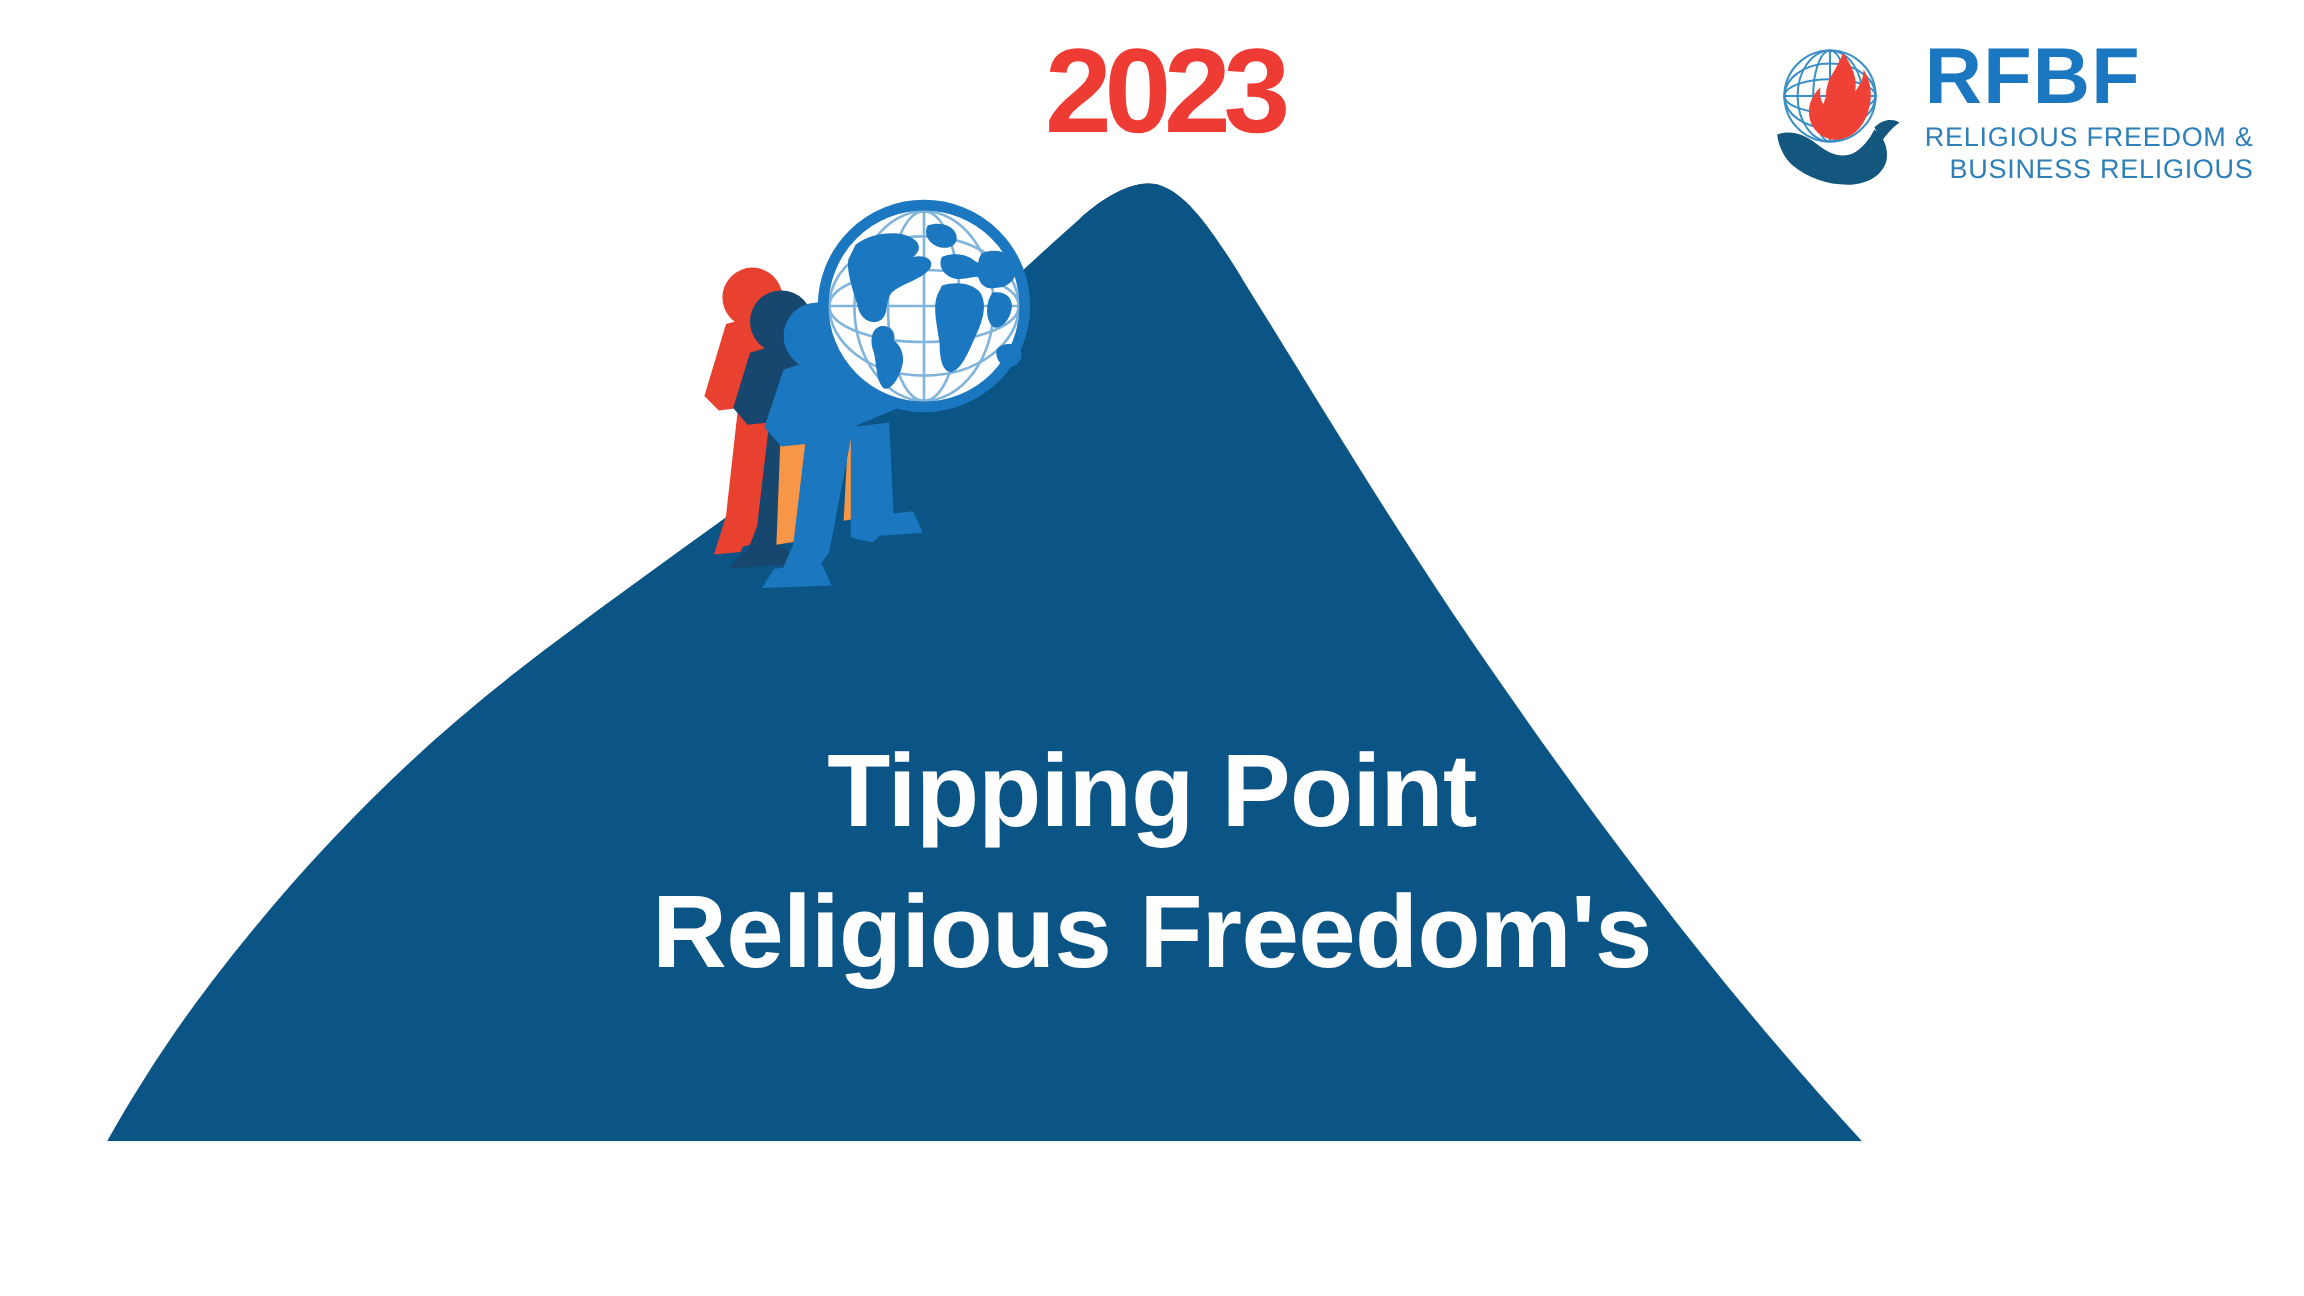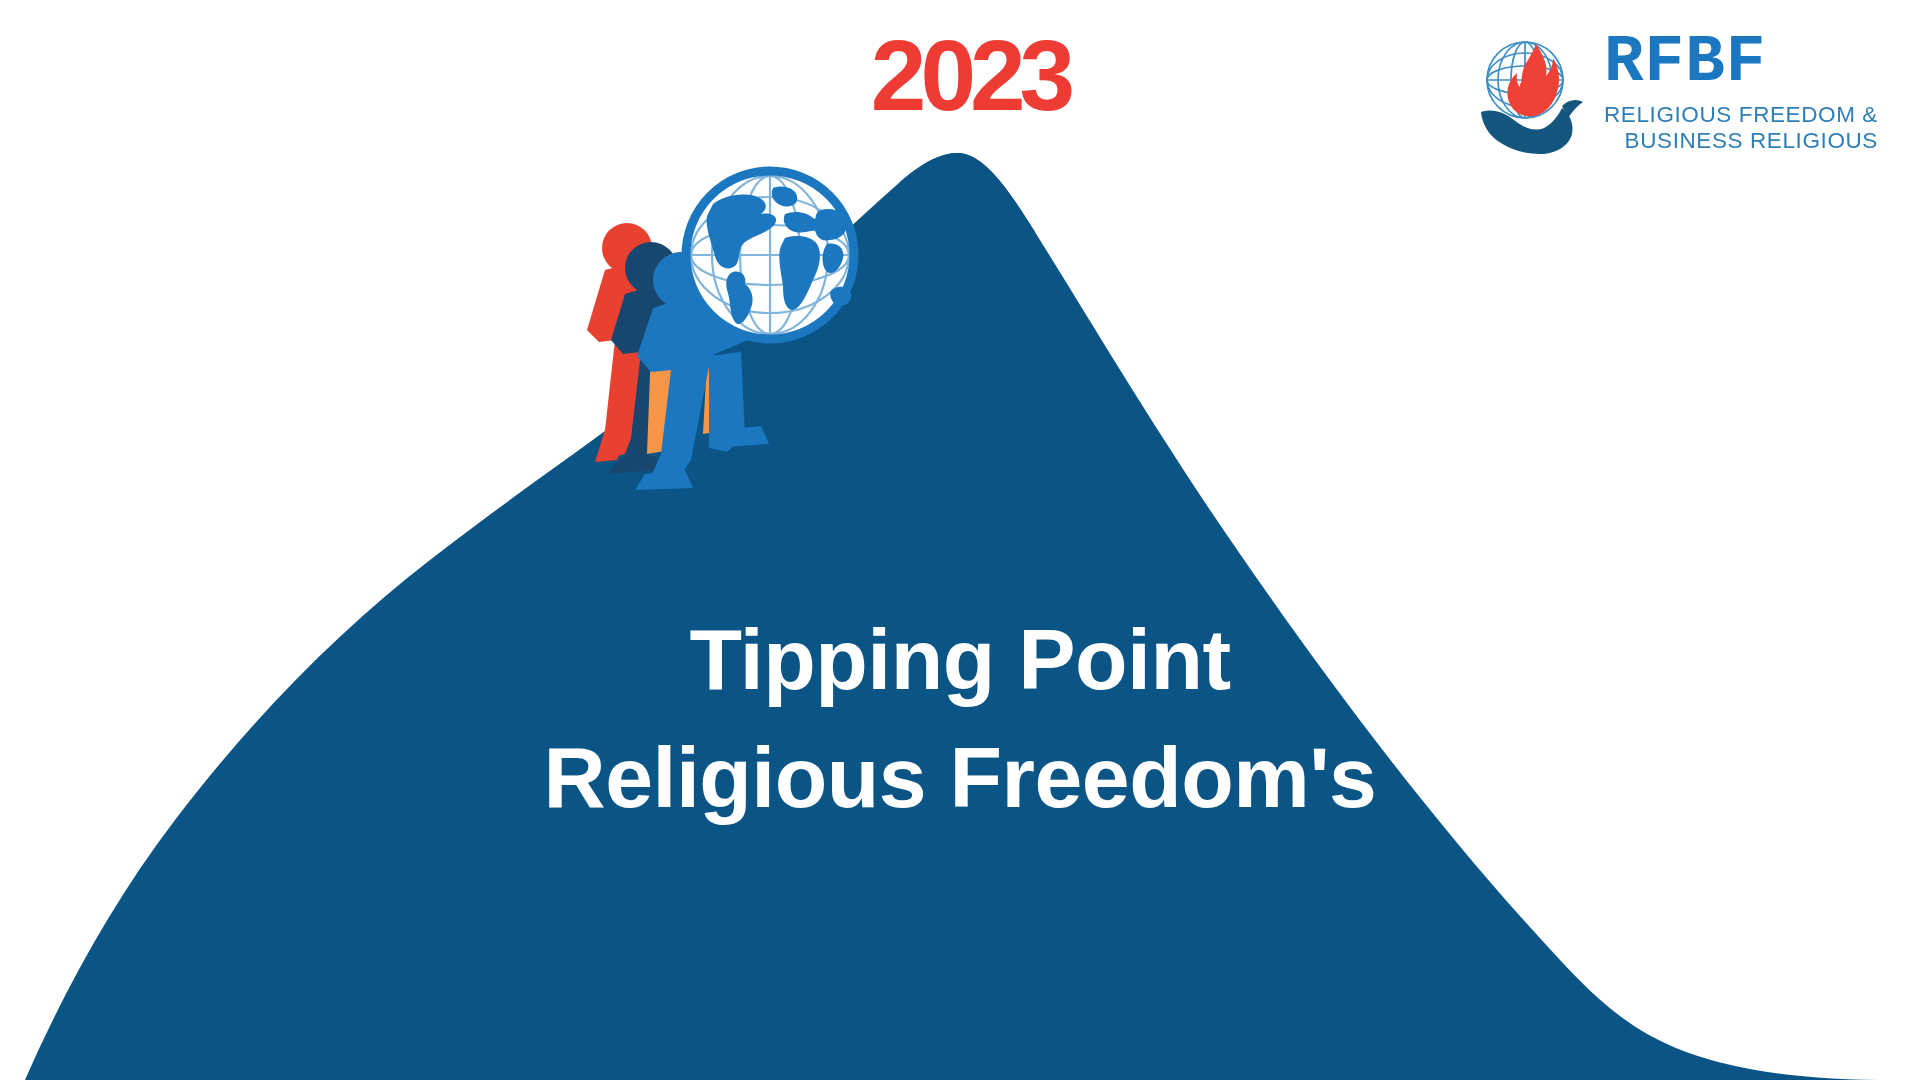--- a/index.html
+++ b/index.html
@@ -7,21 +7,21 @@
     margin: 0;
     padding: 0;
     background: #ffffff;
   }
   body {
     font-family: "Liberation Sans", sans-serif;
   }
   #stage {
     position: relative;
     width: 1920px;
-    height: 1080px;
+    height: 951px;
     background: #ffffff;
     overflow: hidden;
   }
   
   #mountain-layer {
     position: absolute;
     inset: 0;
     width: 1920px;
     height: 1080px;
   }
@@ -49,21 +49,21 @@
     flex: 0 0 auto;
   }
   #logo-wordmark {
     margin-left: 8px;
     padding-top: 2px;
     display: flex;
     flex-direction: column;
     align-items: flex-start;
   }
   #logo-acronym {
-    font-family: Liberation Mono, monospace;
+    font-family: Liberation Sans, sans-serif;
     font-weight: bold;
     font-size: 66px;
     line-height: 66px;
     letter-spacing: 1px;
     color: #1b77bf;
     white-space: nowrap;
   }
   .logo-tagline-line {
     font-family: "Liberation Sans", sans-serif;
     font-weight: normal;

